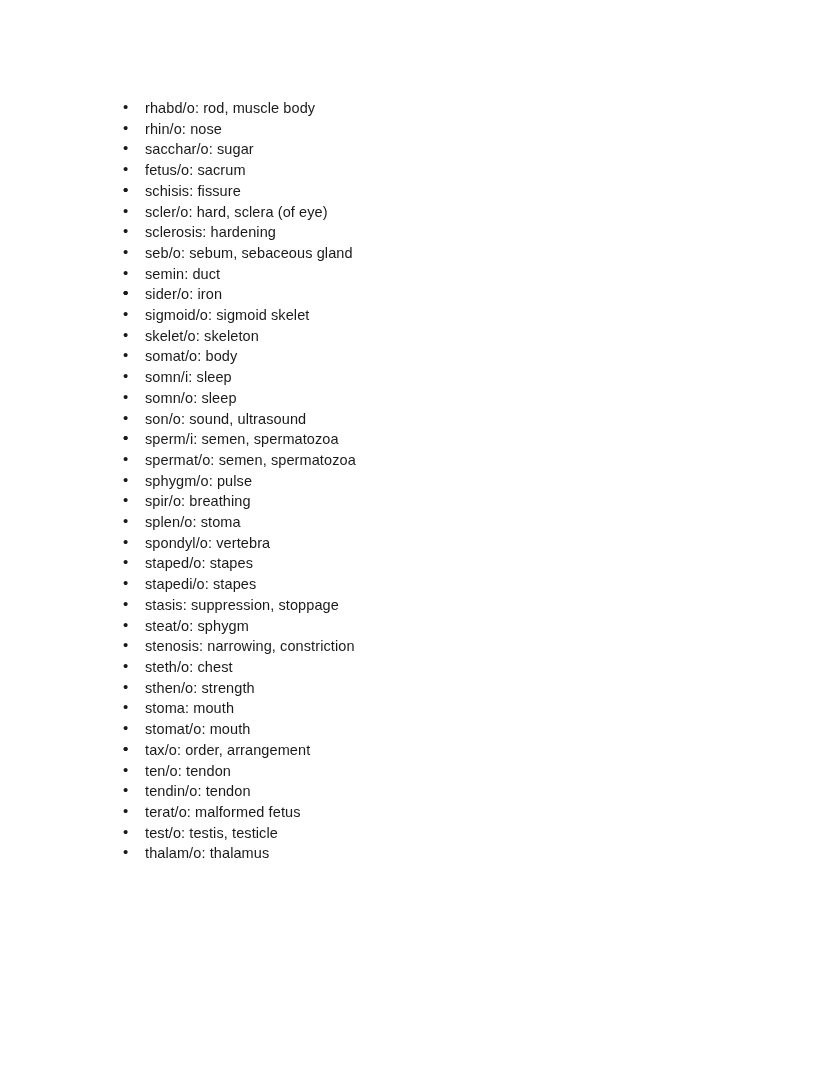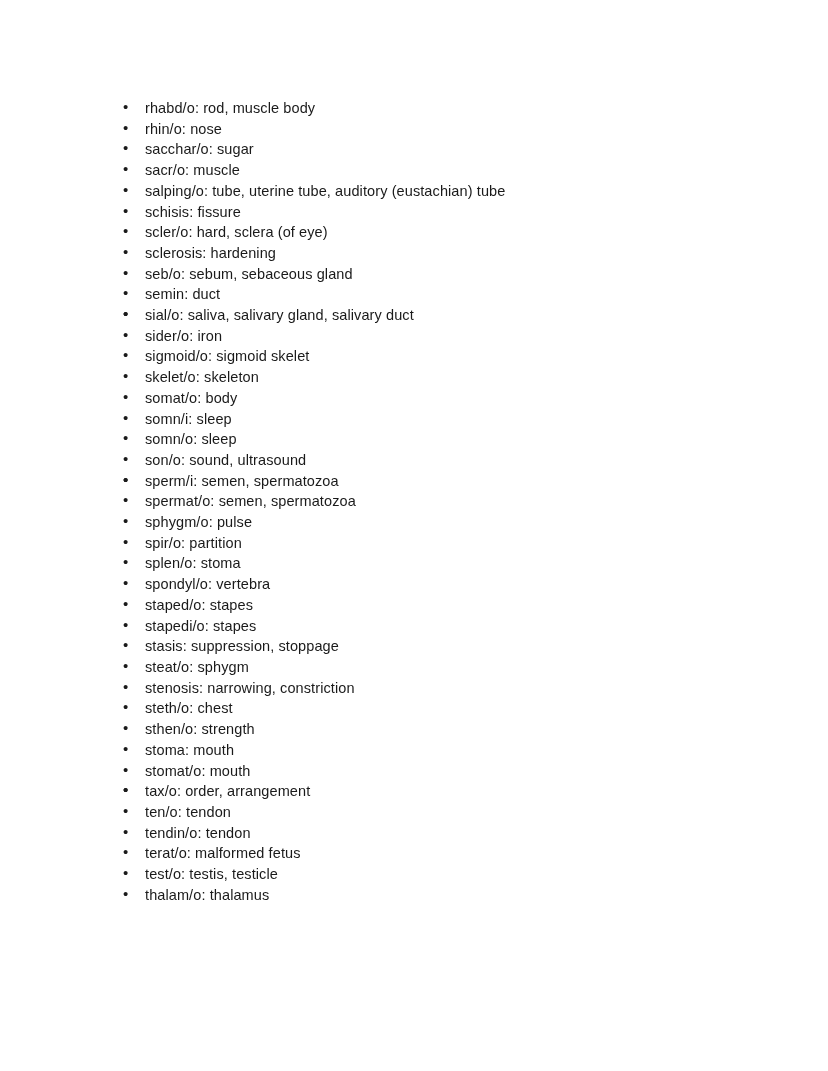--- a/index.html
+++ b/index.html
@@ -40,41 +40,41 @@
   }
 </style>
 </head>
 <body>
 
 <div class="page">
   <ul class="doc-list" id="term-list" style="color: rgb(26, 26, 26);">
       <li><span class="bullet">•</span><span>rhabd/o: rod, muscle body</span></li>
       <li><span class="bullet">•</span><span>rhin/o: nose</span></li>
       <li><span class="bullet">•</span><span>sacchar/o: sugar</span></li>
-      <li><span class="bullet">•</span><span>sacr/o: muscle</span></li>
-      <li><span class="bullet">•</span><span>salping/o: tube, uterine tube, auditory (eustachian) tube</span></li>
+      <li><span class="bullet">•</span><span>fetus/o: sacrum</span></li>
+      <li><span class="bullet">•</span></li>
       <li><span class="bullet">•</span><span>schisis: fissure</span></li>
       <li><span class="bullet">•</span><span>scler/o: hard, sclera (of eye)</span></li>
       <li><span class="bullet">•</span><span>sclerosis: hardening</span></li>
       <li><span class="bullet">•</span><span>seb/o: sebum, sebaceous gland</span></li>
       <li><span class="bullet">•</span><span>semin: duct</span></li>
       <li><span class="bullet">•</span></li>
-      <li><span class="bullet">•</span><span>sial/o: saliva, salivary gland, salivary duct</span></li>
+      <li><span class="bullet">•</span></li>
       <li><span class="bullet">•</span><span>sider/o: iron</span></li>
       <li><span class="bullet">•</span><span>sigmoid/o: sigmoid skelet</span></li>
       <li><span class="bullet">•</span><span>skelet/o: skeleton</span></li>
       <li><span class="bullet">•</span><span>somat/o: body</span></li>
       <li><span class="bullet">•</span><span>somn/i: sleep</span></li>
       <li><span class="bullet">•</span><span>somn/o: sleep</span></li>
       <li><span class="bullet">•</span><span>son/o: sound, ultrasound</span></li>
       <li><span class="bullet">•</span></li>
       <li><span class="bullet">•</span><span>sperm/i: semen, spermatozoa</span></li>
       <li><span class="bullet">•</span><span>spermat/o: semen, spermatozoa</span></li>
       <li><span class="bullet">•</span><span>sphygm/o: pulse</span></li>
-      <li><span class="bullet">•</span><span>spir/o: partition</span></li>
+      <li><span class="bullet">•</span><span>spir/o: breathing</span></li>
       <li><span class="bullet">•</span><span>splen/o: stoma</span></li>
       <li><span class="bullet">•</span><span>spondyl/o: vertebra</span></li>
       <li><span class="bullet">•</span><span>staped/o: stapes</span></li>
       <li><span class="bullet">•</span><span>stapedi/o: stapes</span></li>
       <li><span class="bullet">•</span><span>stasis: suppression, stoppage</span></li>
       <li><span class="bullet">•</span><span>steat/o: sphygm</span></li>
       <li><span class="bullet">•</span><span>stenosis: narrowing, constriction</span></li>
       <li><span class="bullet">•</span><span>steth/o: chest</span></li>
       <li><span class="bullet">•</span><span>sthen/o: strength</span></li>
       <li><span class="bullet">•</span><span>stoma: mouth</span></li>

